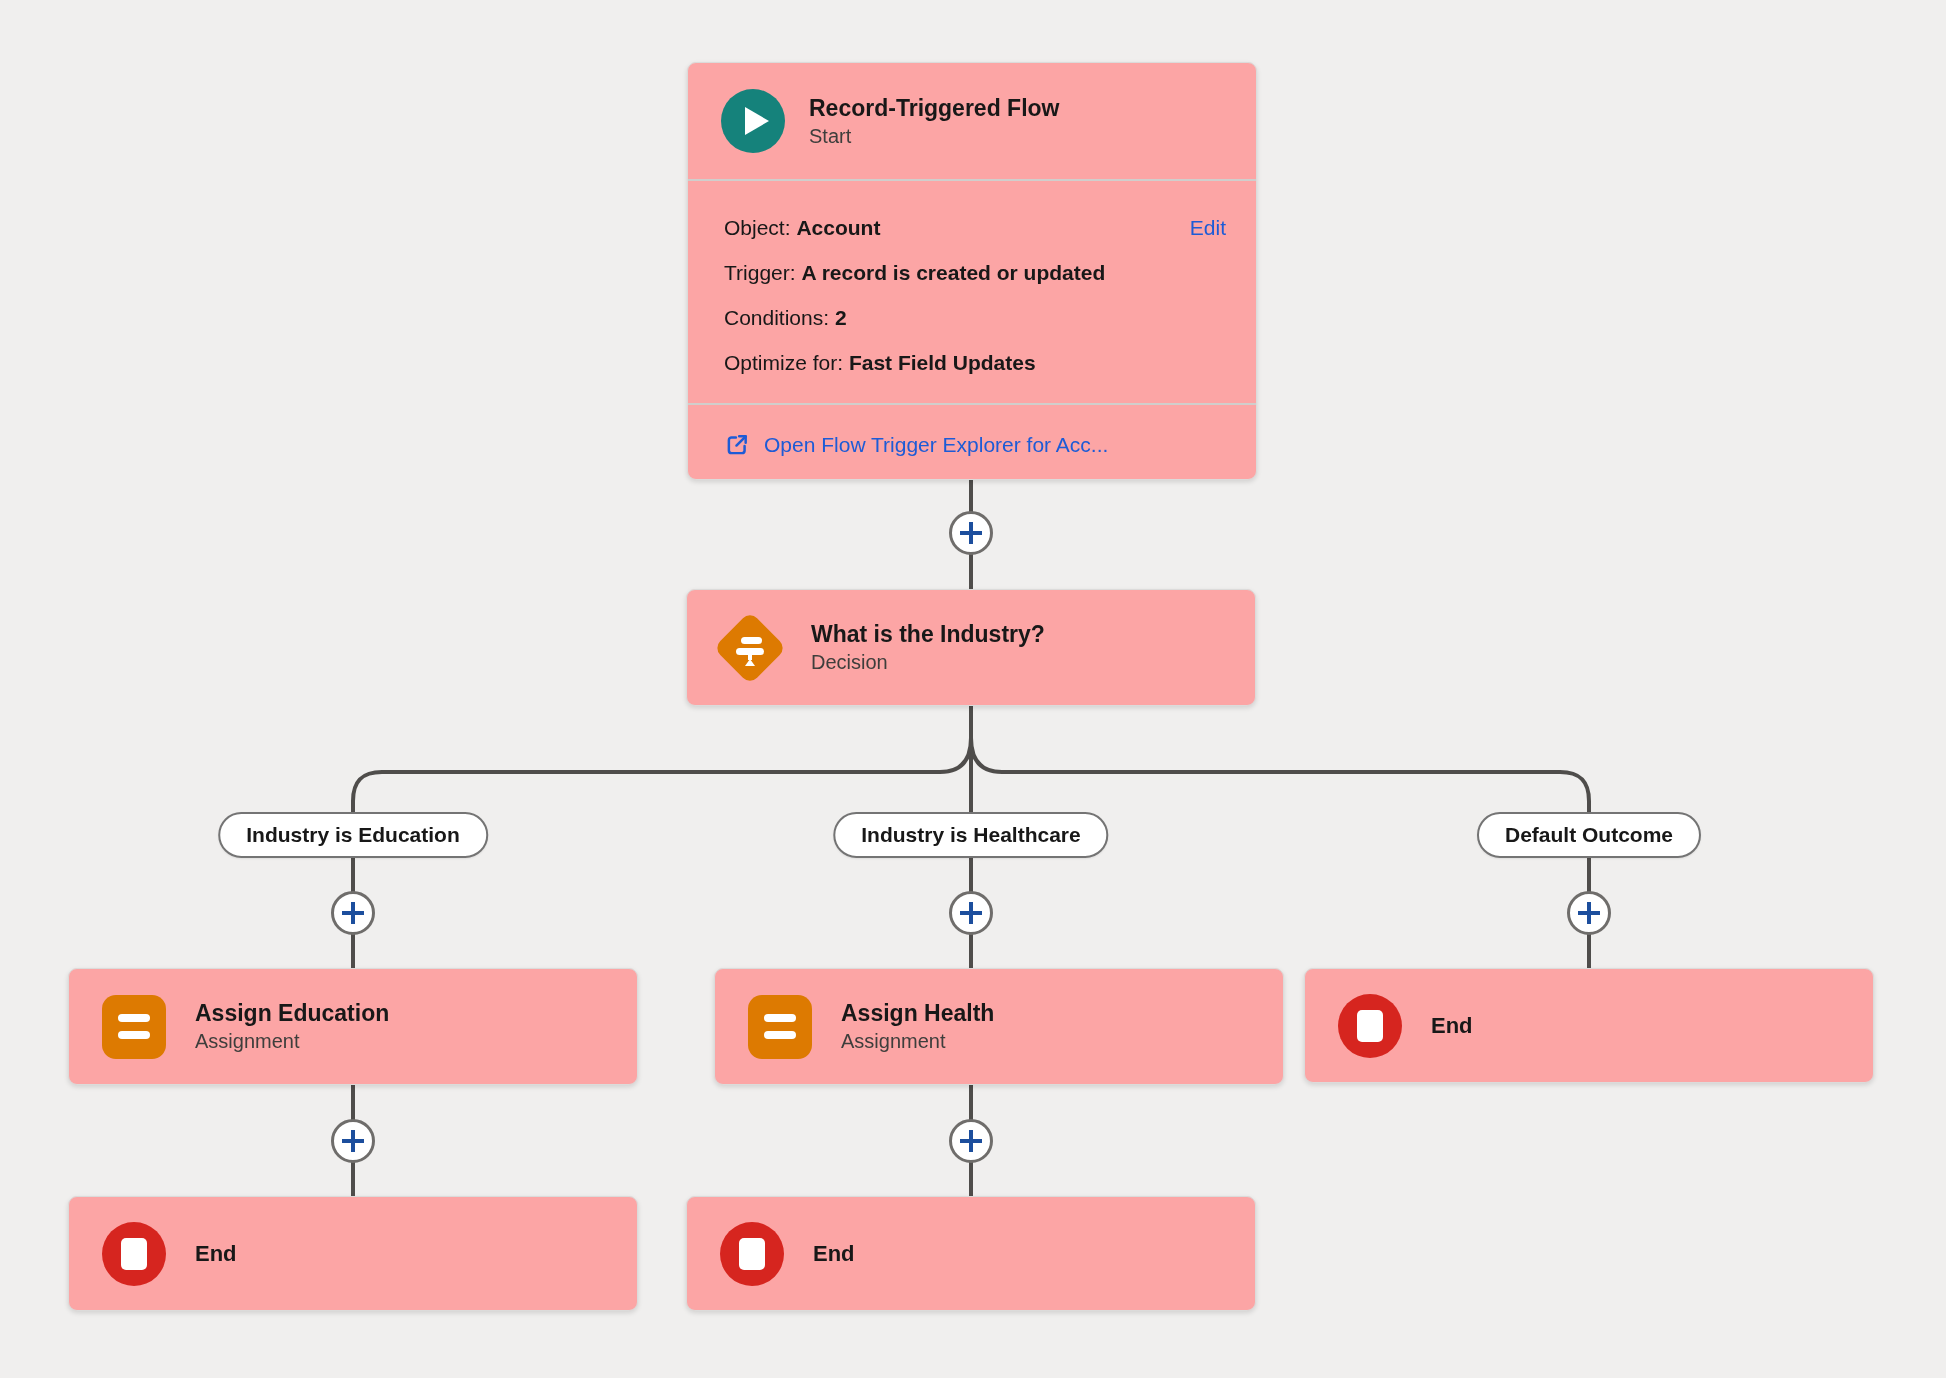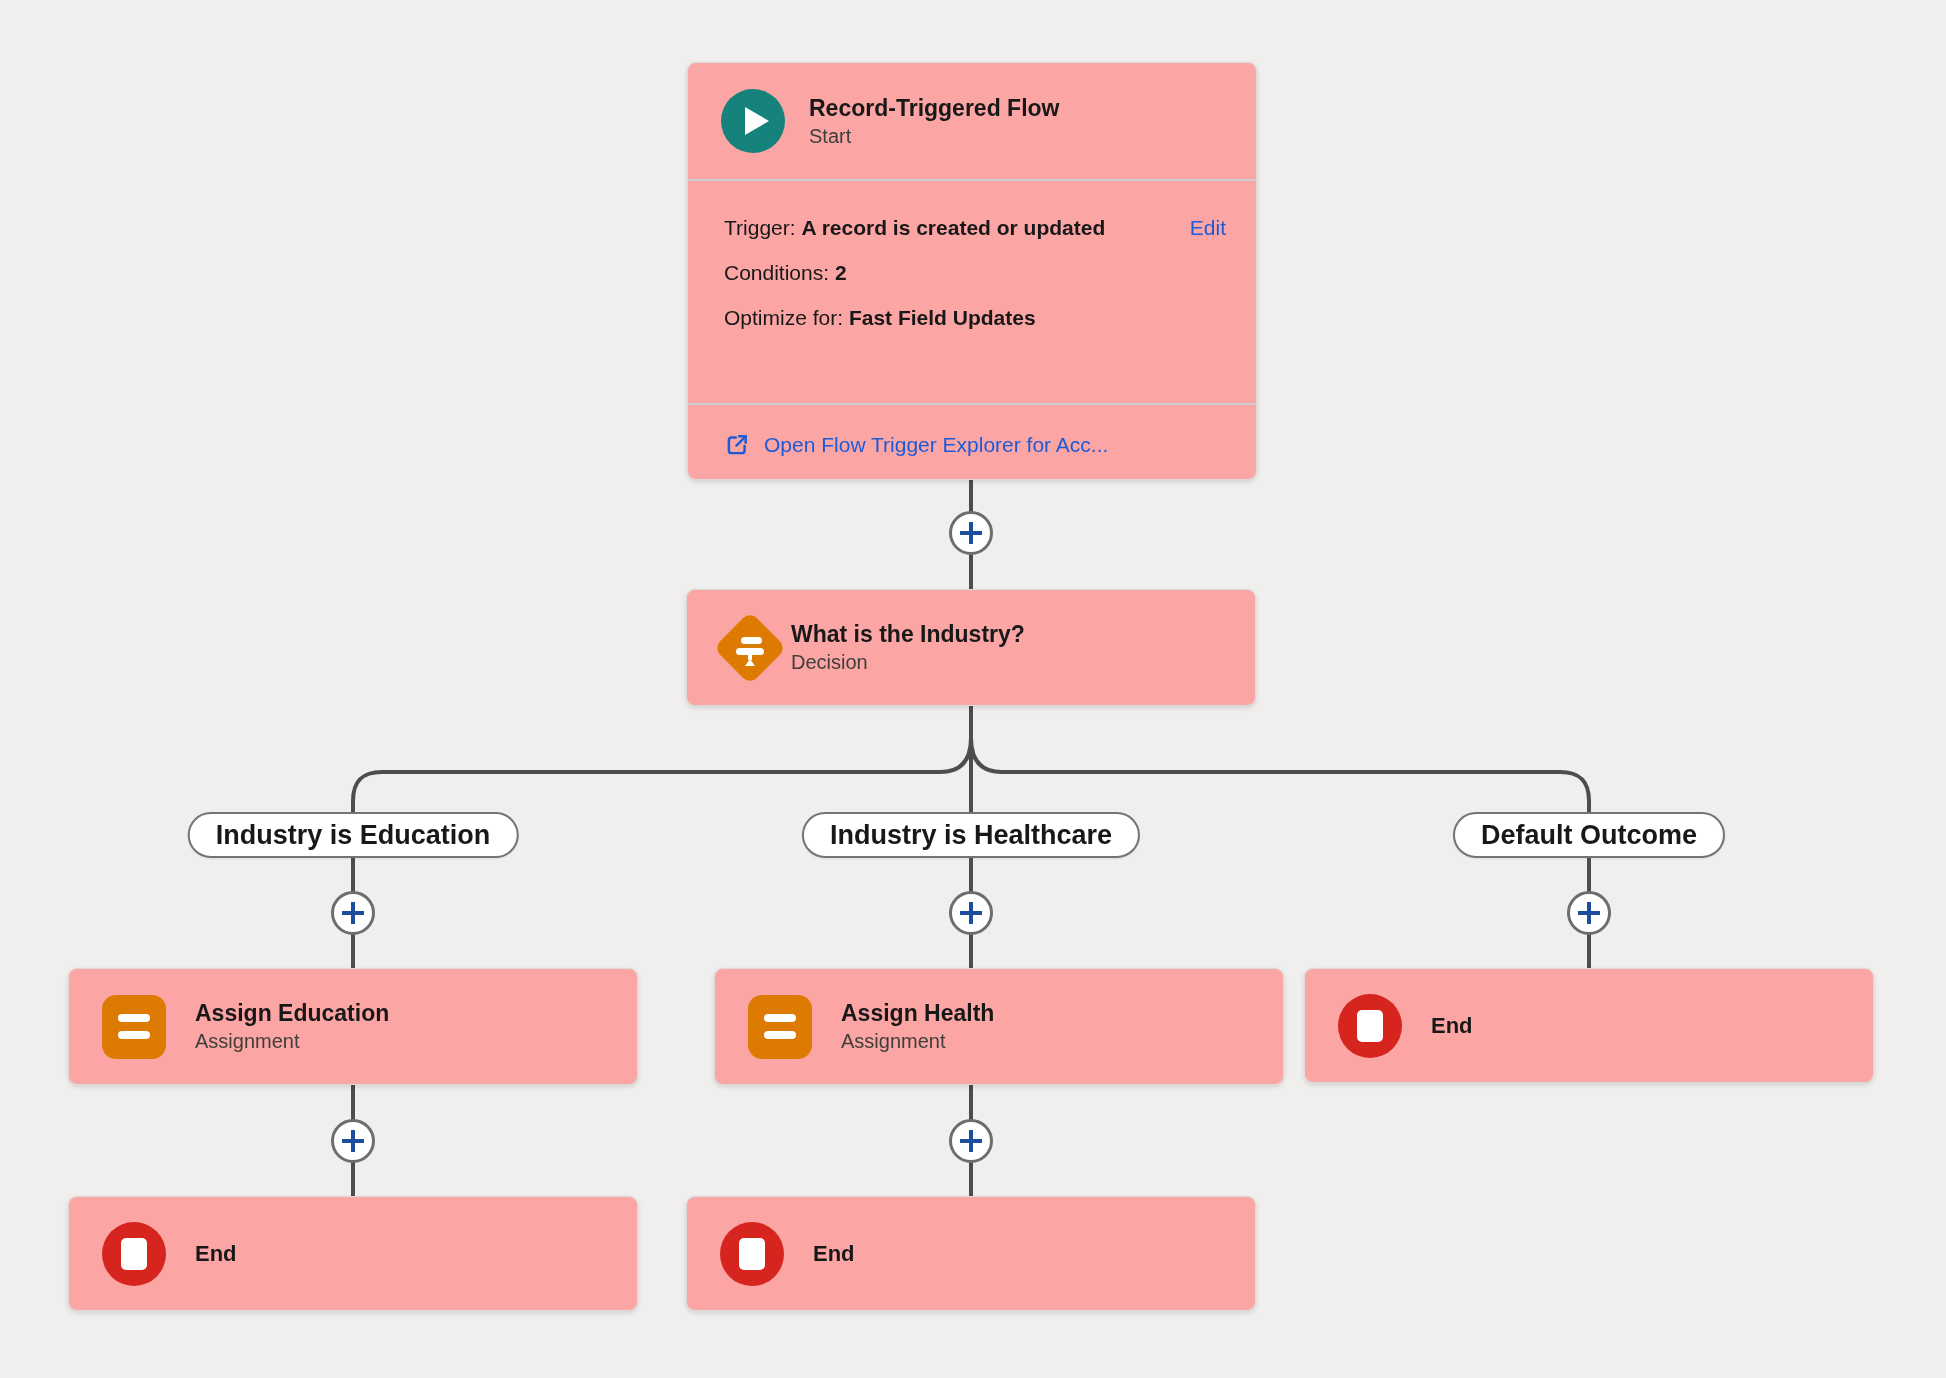--- a/index.html
+++ b/index.html
@@ -33,21 +33,21 @@
   .icon-decision svg{position:absolute;left:13px;top:13px;}
   .icon-assign{width:64px;height:64px;border-radius:14px;background:#dd7a01;flex:none;
                display:flex;flex-direction:column;align-items:center;justify-content:center;gap:9px;}
   .icon-assign i{display:block;width:32px;height:8px;border-radius:4px;background:#fff;}
   .icon-end{width:64px;height:64px;border-radius:50%;background:#d6251f;flex:none;
             display:flex;align-items:center;justify-content:center;}
   .icon-end i{display:block;width:26px;height:32px;border-radius:5px;background:#fff;}
 
   
   .pill{position:absolute;transform:translateX(-50%);height:46px;border:2px solid #747474;border-radius:23px;
-        background:#fff;display:flex;align-items:center;padding:0 26px;font-size:27px;font-weight:700;
+        background:#fff;display:flex;align-items:center;padding:0 26px;font-size:21px;font-weight:700;
         color:#181818;box-shadow:0 1px 2px rgba(0,0,0,.08);white-space:nowrap;box-sizing:border-box;}
 
   
   .plus{position:absolute;width:44px;height:44px;border-radius:50%;background:#fff;border:3px solid #6f6d6b;
         box-sizing:border-box;transform:translate(-50%,-50%);cursor:pointer;}
   .plus::before,.plus::after{content:"";position:absolute;background:#1c4e9d;left:50%;top:50%;}
   .plus::before{width:22px;height:4px;transform:translate(-50%,-50%);}
   .plus::after{width:4px;height:22px;transform:translate(-50%,-50%);}
 </style>
 </head>
@@ -76,20 +76,24 @@
         </span>
       <span>
         <div class="node-title">Record-Triggered Flow</div>
         <div class="node-sub">Start</div>
       </span>
     </div>
     <div class="divider"></div>
     <div class="start-body">
       <div class="edit-link">Edit</div>
       <div class="field-row">
+        <span>Object:</span>
+        <b>Account</b>
+      </div>
+      <div class="field-row">
         <span>Trigger:</span>
         <b>A record is created or updated</b>
       </div>
       <div class="field-row">
         <span>Conditions:</span>
         <b>2</b>
       </div>
       <div class="field-row">
         <span>Optimize for:</span>
         <b>Fast Field Updates</b>
@@ -103,21 +107,21 @@
           <path d="M14 4 h6 v6"></path>
           <path d="M20 4 L11.5 12.5"></path>
         </g>
       </svg>
       <span>Open Flow Trigger Explorer for Acc...</span>
     </div>
   </div>
 
   <div class="plus" style="left:971px;top:533px;"></div>
 
-  <div class="card node" style="left:686px;top:589px;width:570px;height:117px;padding-left:26px;gap:4px;">
+  <div class="card node" style="left:686px;top:589px;width:570px;height:117px;padding-left:26px;gap:24px;">
     <span class="icon-decision">
       <span class="diamond"></span>
       <svg width="48" height="48" viewBox="0 0 48 48" fill="#fff">
         <rect x="15" y="13" width="21" height="7" rx="3.5"></rect>
         <rect x="10" y="24" width="28" height="7" rx="3.5"></rect>
         <rect x="22" y="31" width="4" height="5"></rect>
         <path d="M24 35 l5 7 h-10 z"></path>
       </svg>
     </span>
     <span>

